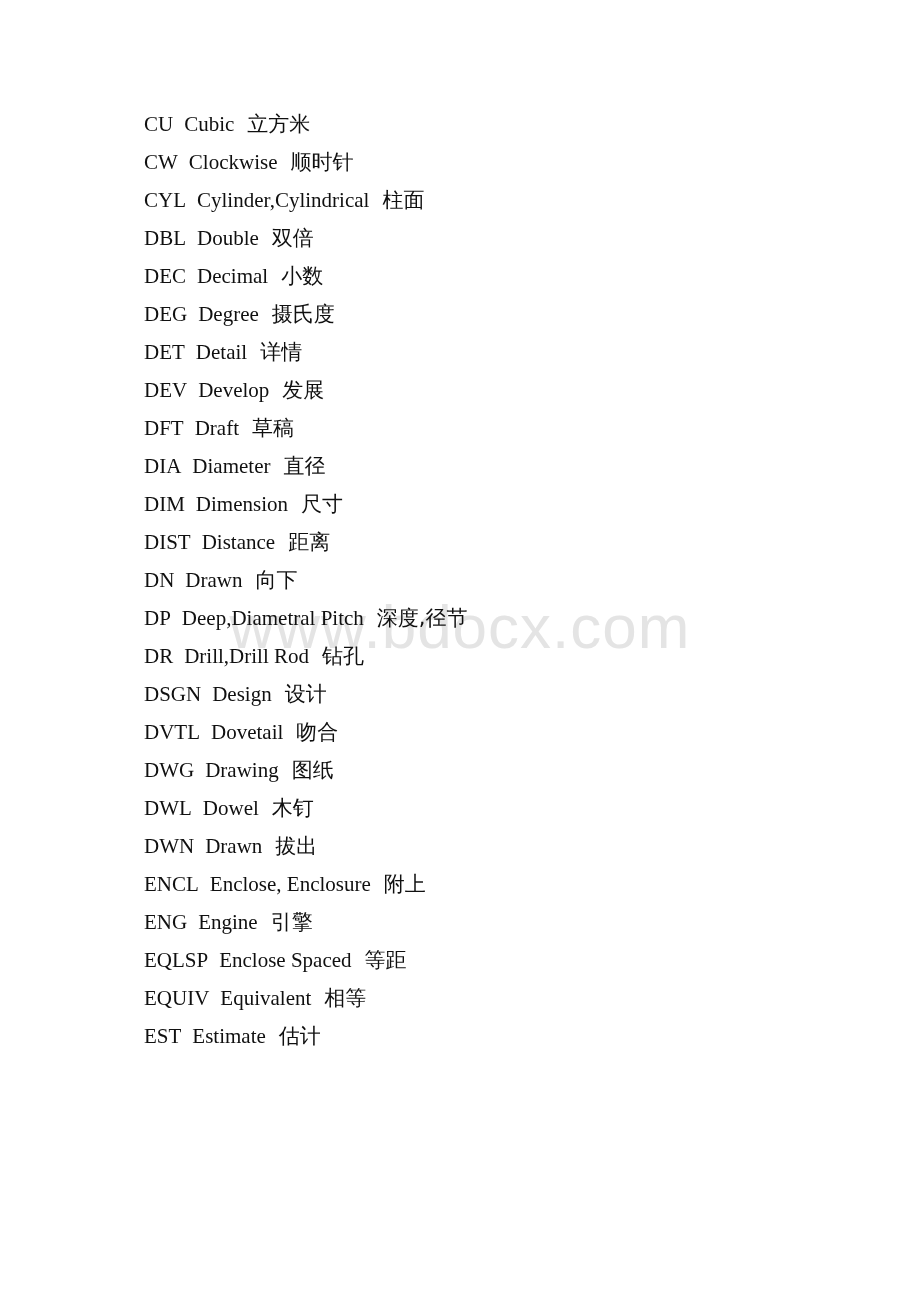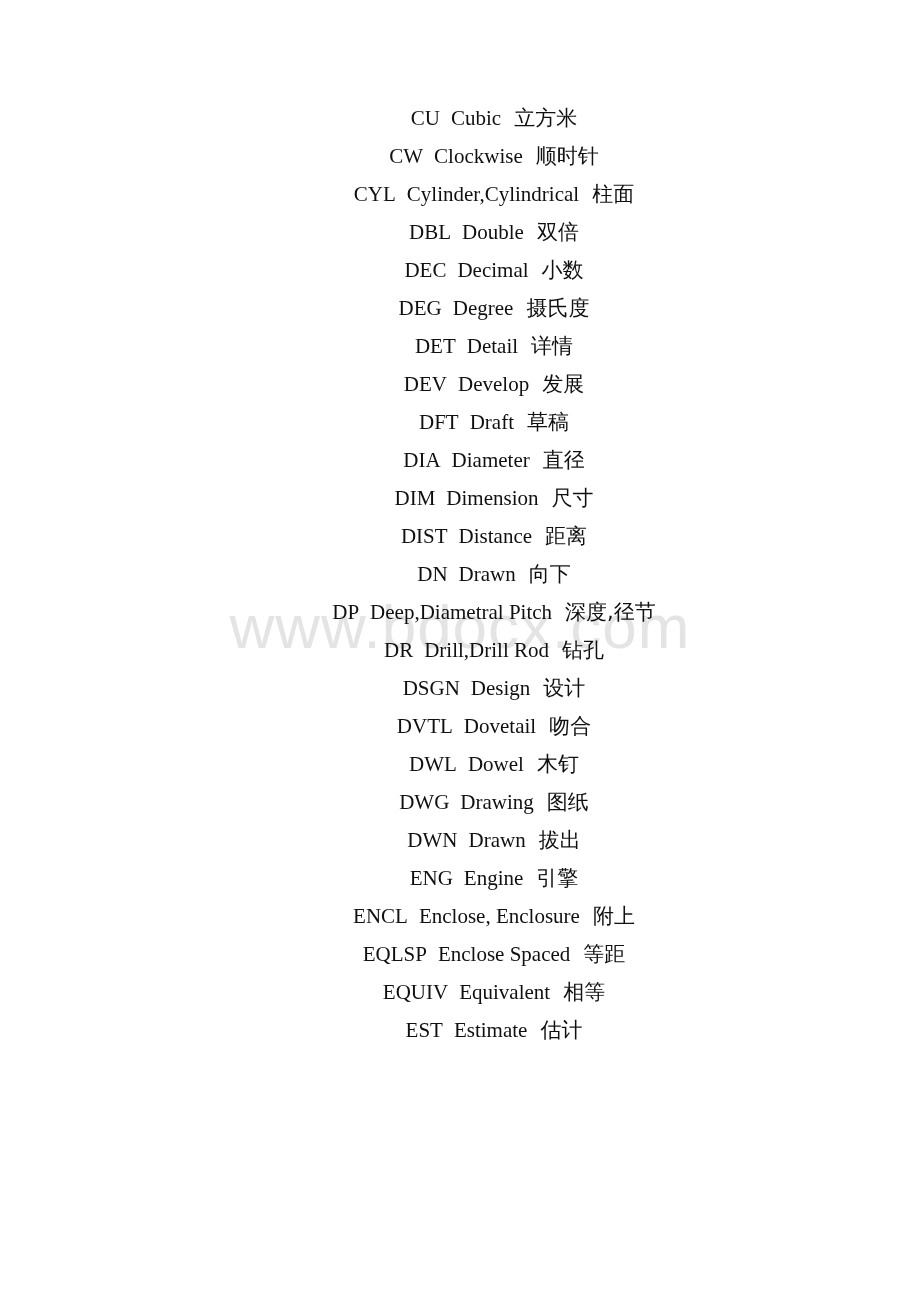--- a/index.html
+++ b/index.html
@@ -36,24 +36,23 @@
     font-weight: 400;
     letter-spacing: 1px;
     color: #e4e4e4;
     white-space: nowrap;
     line-height: 1;
   }
   
   #content {
     position: absolute;
     left: 144px;
-    top: 99px;
+    top: 105px;
     width: 700px;
     z-index: 1;
-    text-align: center;
   }
   .entry {
     height: 38px;
     line-height: 38px;
     font-size: 21px;
     white-space: pre;
     color: #101010;
   }
   .abbr   { font-size: 21px; }
   .en     { font-size: 21px; }
@@ -79,23 +78,23 @@
       <div class="entry"><span class="abbr">DEV</span><span class="gap1"></span><span class="en">Develop</span><span class="gap2"></span><span class="zh">发展</span></div>
       <div class="entry"><span class="abbr">DFT</span><span class="gap1"></span><span class="en">Draft</span><span class="gap2"></span><span class="zh">草稿</span></div>
       <div class="entry"><span class="abbr">DIA</span><span class="gap1"></span><span class="en">Diameter</span><span class="gap2"></span><span class="zh">直径</span></div>
       <div class="entry"><span class="abbr">DIM</span><span class="gap1"></span><span class="en">Dimension</span><span class="gap2"></span><span class="zh">尺寸</span></div>
       <div class="entry"><span class="abbr">DIST</span><span class="gap1"></span><span class="en">Distance</span><span class="gap2"></span><span class="zh">距离</span></div>
       <div class="entry"><span class="abbr">DN</span><span class="gap1"></span><span class="en">Drawn</span><span class="gap2"></span><span class="zh">向下</span></div>
       <div class="entry"><span class="abbr">DP</span><span class="gap1"></span><span class="en">Deep,Diametral Pitch</span><span class="gap2"></span><span class="zh">深度,径节</span></div>
       <div class="entry"><span class="abbr">DR</span><span class="gap1"></span><span class="en">Drill,Drill Rod</span><span class="gap2"></span><span class="zh">钻孔</span></div>
       <div class="entry"><span class="abbr">DSGN</span><span class="gap1"></span><span class="en">Design</span><span class="gap2"></span><span class="zh">设计</span></div>
       <div class="entry"><span class="abbr">DVTL</span><span class="gap1"></span><span class="en">Dovetail</span><span class="gap2"></span><span class="zh">吻合</span></div>
+      <div class="entry"><span class="abbr">DWG</span><span class="gap1"></span><span class="en">Drawing</span><span class="gap2"></span><span class="zh">图纸</span></div>
       <div class="entry"><span class="abbr">DWL</span><span class="gap1"></span><span class="en">Dowel</span><span class="gap2"></span><span class="zh">木钉</span></div>
-      <div class="entry"><span class="abbr">DWG</span><span class="gap1"></span><span class="en">Drawing</span><span class="gap2"></span><span class="zh">图纸</span></div>
       <div class="entry"><span class="abbr">DWN</span><span class="gap1"></span><span class="en">Drawn</span><span class="gap2"></span><span class="zh">拔出</span></div>
+      <div class="entry"><span class="abbr">ENCL</span><span class="gap1"></span><span class="en">Enclose, Enclosure</span><span class="gap2"></span><span class="zh">附上</span></div>
       <div class="entry"><span class="abbr">ENG</span><span class="gap1"></span><span class="en">Engine</span><span class="gap2"></span><span class="zh">引擎</span></div>
-      <div class="entry"><span class="abbr">ENCL</span><span class="gap1"></span><span class="en">Enclose, Enclosure</span><span class="gap2"></span><span class="zh">附上</span></div>
       <div class="entry"><span class="abbr">EQLSP</span><span class="gap1"></span><span class="en">Enclose Spaced</span><span class="gap2"></span><span class="zh">等距</span></div>
       <div class="entry"><span class="abbr">EQUIV</span><span class="gap1"></span><span class="en">Equivalent</span><span class="gap2"></span><span class="zh">相等</span></div>
       <div class="entry"><span class="abbr">EST</span><span class="gap1"></span><span class="en">Estimate</span><span class="gap2"></span><span class="zh">估计</span></div>
     </div>
 
 </div>
 
 </body></html>

